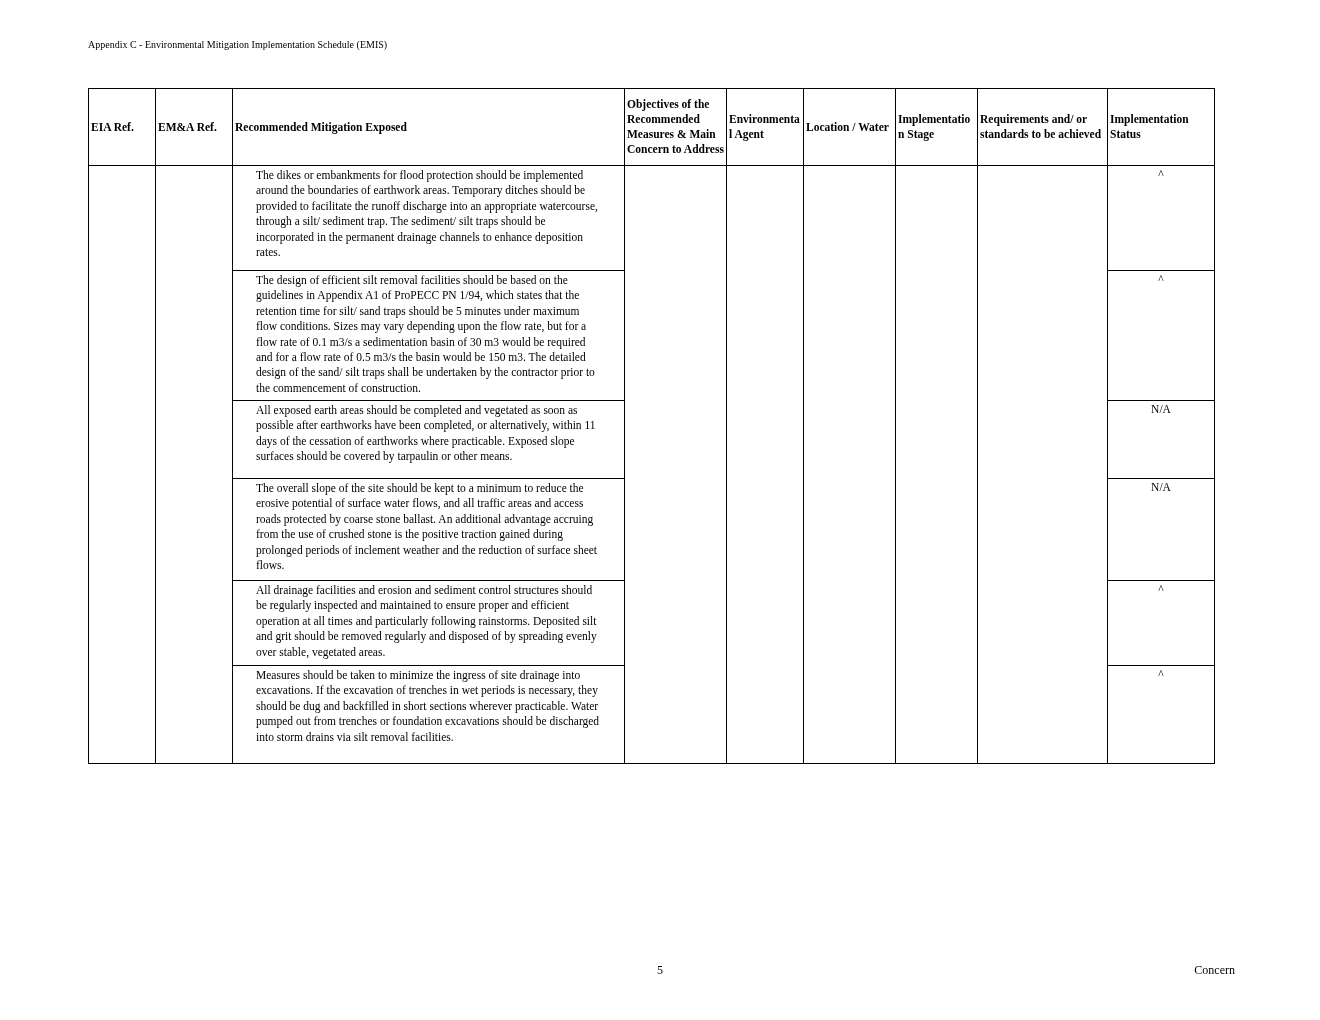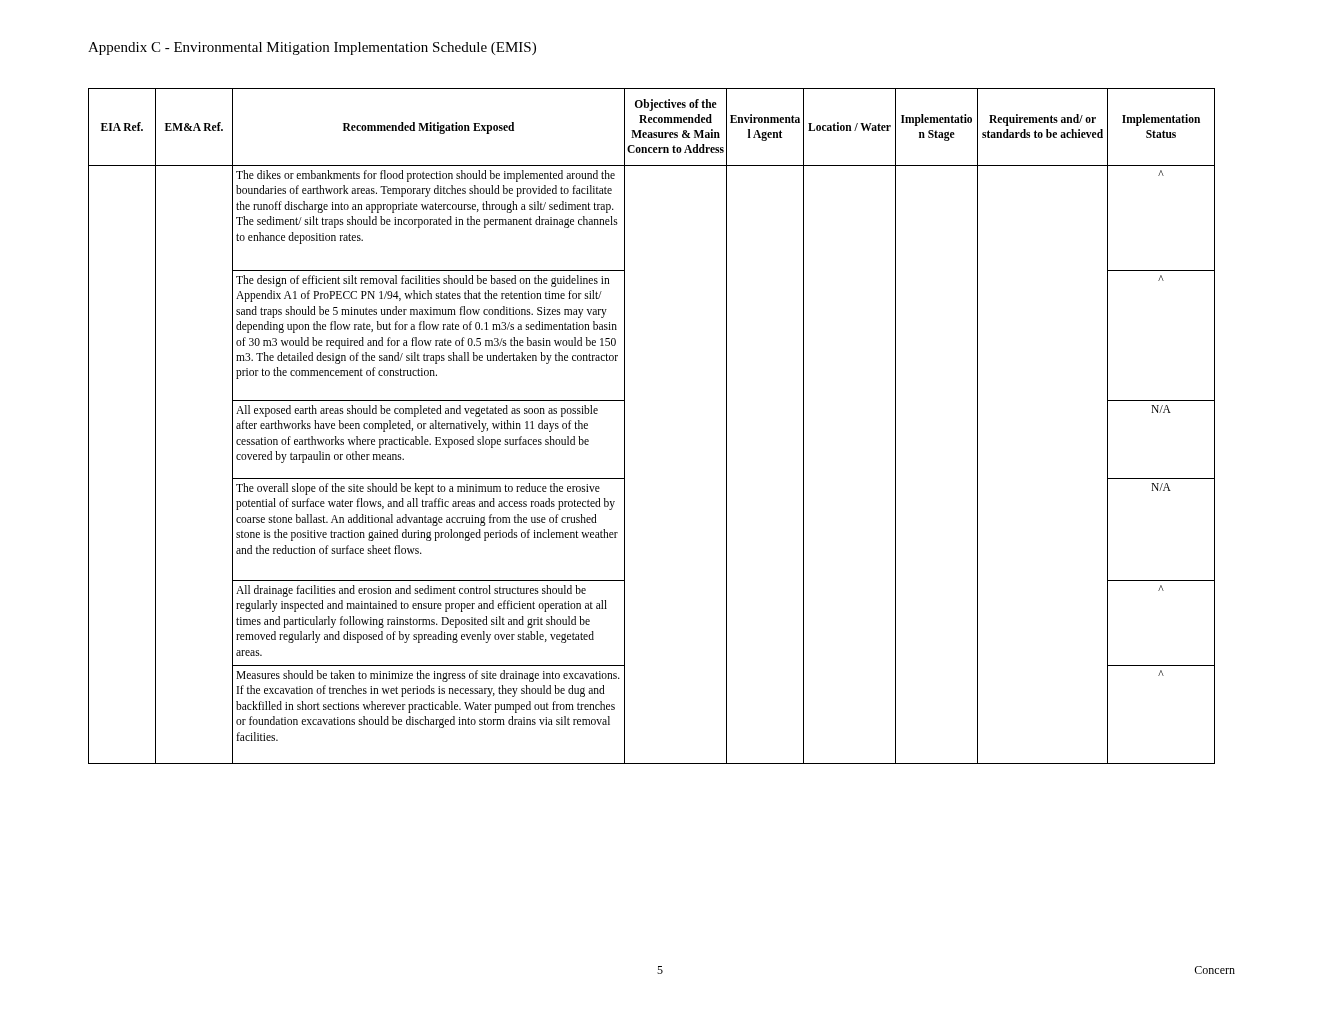--- a/index.html
+++ b/index.html
@@ -10,40 +10,40 @@
     background: #ffffff;
     color: #000000;
     font-family: "Liberation Serif", "DejaVu Serif", serif;
     position: relative;
     overflow: hidden;
   }
   .doc-header {
     position: absolute;
     left: 88px;
     top: 39px;
-    font-size: 15px;
+    font-size: 10px;
   }
   table.emis {
     position: absolute;
     left: 88px;
     top: 88px;
     border-collapse: collapse;
     table-layout: fixed;
     width: 1126px;
   }
   table.emis th, table.emis td {
     border: 1px solid #000;
     font-size: 11.5px;
-    padding: 2px 3px;
+    padding: 2px 23px;
     vertical-align: top;
     overflow: hidden;
   }
   table.emis th {
     font-weight: bold;
-    text-align: center;
+    text-align: left;
     vertical-align: middle;
     line-height: 1.3;
     padding: 7px 2px;
     overflow-wrap: anywhere;
   }
   td.measure-cell {
     text-align: left;
     line-height: 1.34;
   }
   td.status-cell {

